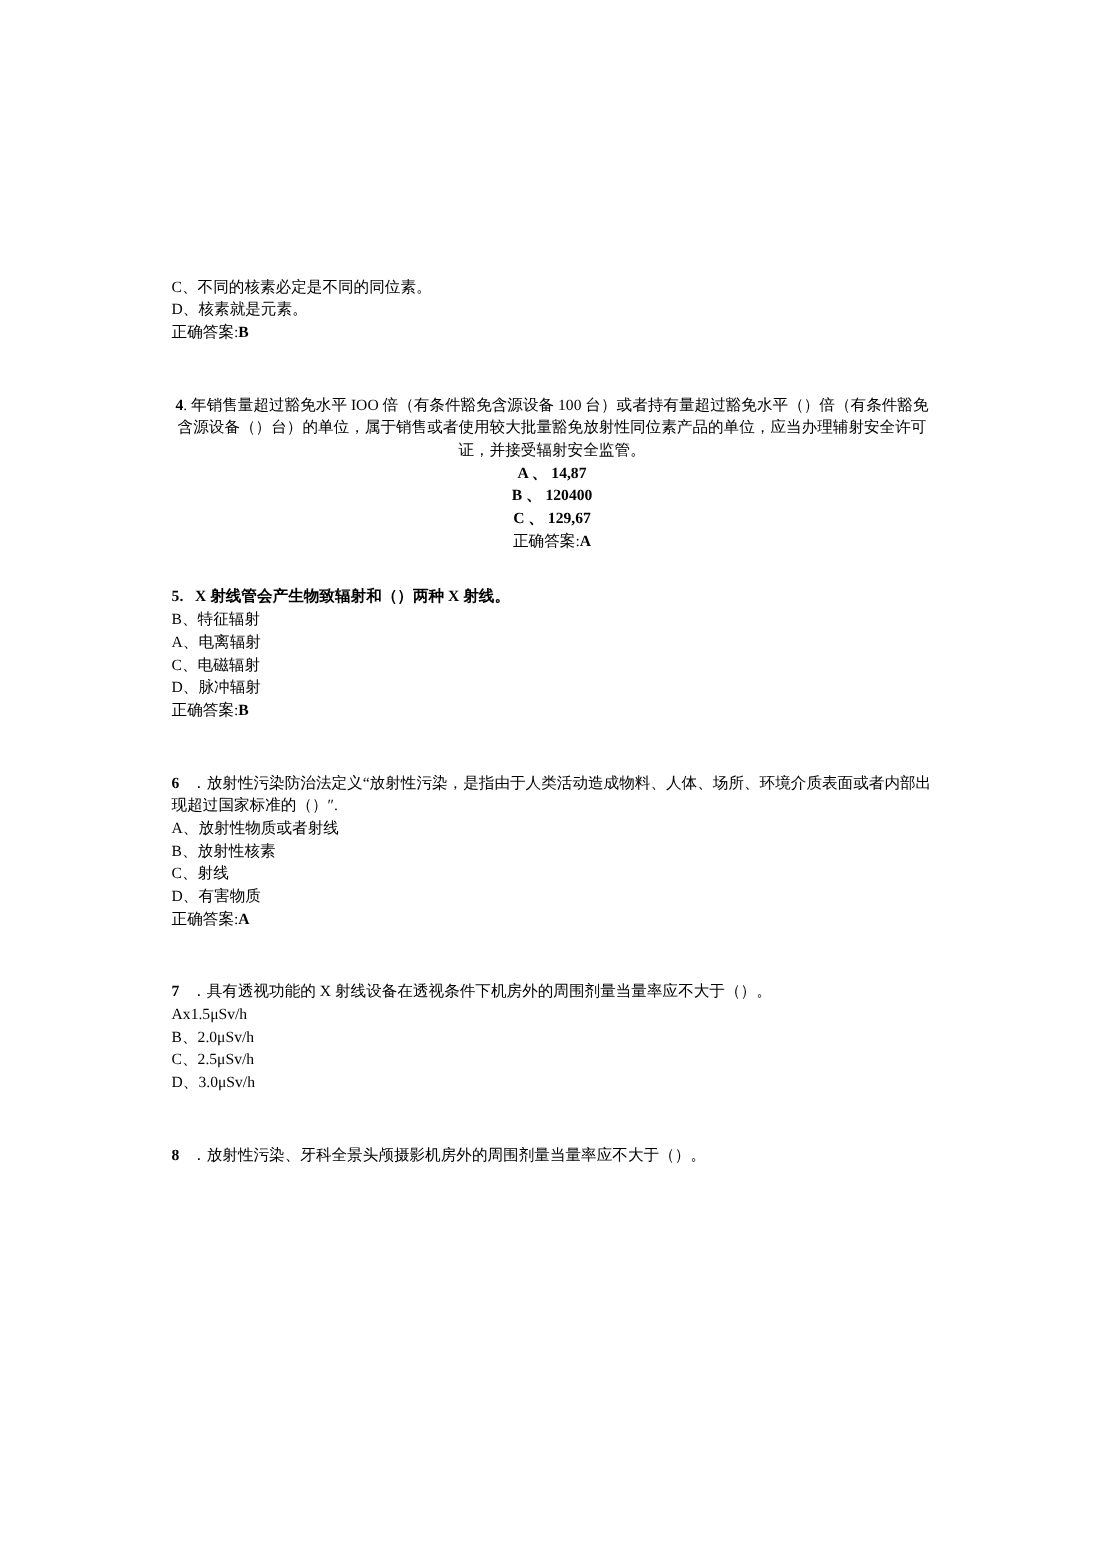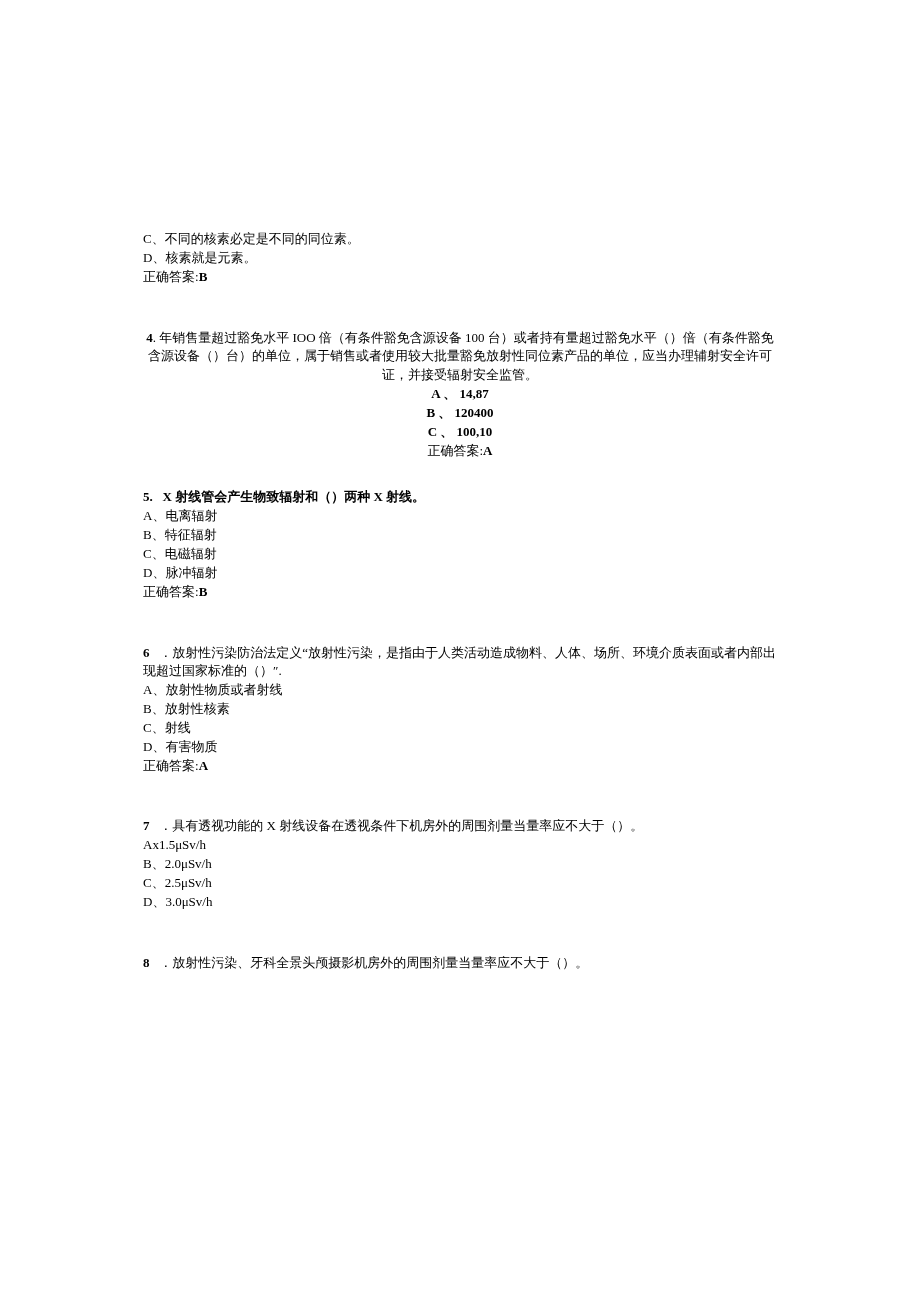--- a/index.html
+++ b/index.html
@@ -51,32 +51,32 @@
       <span>正确答案:</span><span class="answer">B</span>
     </p>
   </div>
 
   <div class="qgap">
     <p class="line">
       <span class="bold">4</span><span>. 年销售量超过豁免水平 IOO 倍（有条件豁免含源设备 100 台）或者持有量超过豁免水平（）倍（有条件豁免含源设备（）台）的单位，属于销售或者使用较大批量豁免放射性同位素产品的单位，应当办理辅射安全许可证，并接受辐射安全监管。</span>
     </p>
     <p class="line bold">A 、  14,87</p>
     <p class="line bold">B 、  120400</p>
-    <p class="line bold">C 、  100,10</p>
+    <p class="line bold">C 、  129,67</p>
     <p class="line">
       <span>正确答案:</span><span class="answer">A</span>
     </p>
   </div>
 
   <div class="block">
     <p class="line">
       <span class="bold">5.</span>&nbsp;&nbsp;&nbsp;<span class="bold">X 射线管会产生物致辐射和（）两种 X 射线。</span>
     </p>
+    <p class="line">B、特征辐射</p>
     <p class="line">A、电离辐射</p>
-    <p class="line">B、特征辐射</p>
     <p class="line">C、电磁辐射</p>
     <p class="line">D、脉冲辐射</p>
     <p class="line">
       <span>正确答案:</span><span class="answer">B</span>
     </p>
   </div>
 
   <div class="block">
     <p class="line">
       <span class="bold">6</span>&nbsp;&nbsp;&nbsp;<span>．放射性污染防治法定义“放射性污染，是指由于人类活动造成物料、人体、场所、环境介质表面或者内部出现超过国家标准的（）″.</span>

